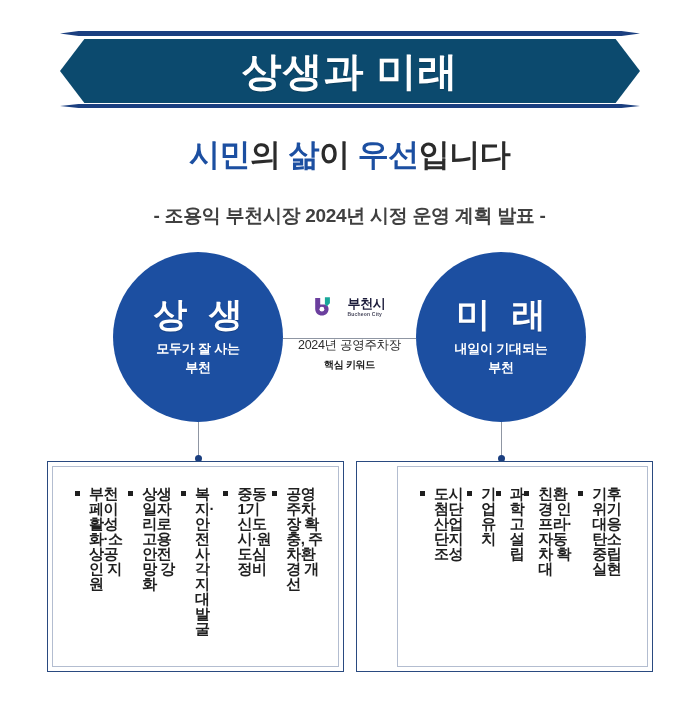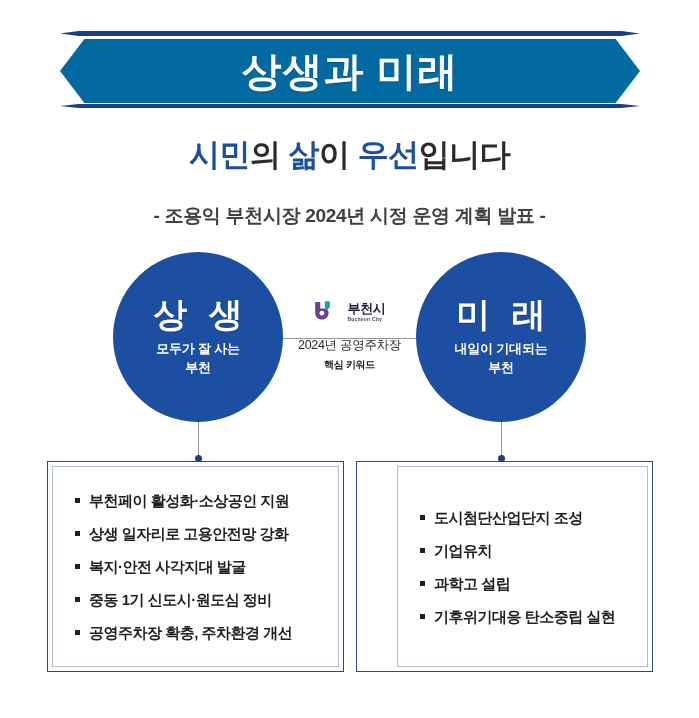--- a/index.html
+++ b/index.html
@@ -35,21 +35,21 @@
     background: #1b3f80;
     clip-path: polygon(3.2% 0, 96.8% 0, 100% 50%, 96.8% 100%, 3.2% 100%, 0 50%);
   }
 
   .banner-body {
     position: absolute;
     left: 0;
     top: 8px;
     width: 100%;
     height: 64px;
-    background: #0369a1;
+    background: #0c4a6e;
     clip-path: polygon(4.2% 0, 95.8% 0, 100% 50%, 95.8% 100%, 4.2% 100%, 0 50%);
     display: flex;
     align-items: center;
     justify-content: center;
   }
 
   .banner-line-bottom {
     position: absolute;
     left: 0;
     top: 73px;
@@ -152,21 +152,21 @@
   .center-block {
     position: absolute;
     left: 283px;
     top: 40px;
     width: 133px;
     text-align: center;
   }
 
   .logo-row {
     display: flex;
-    align-items: flex-end;
+    align-items: center;
     justify-content: center;
     gap: 12px;
     height: 30px;
     margin-bottom: 12px;
   }
 
   .logo-mark { display: block; }
 
   .logo-text { text-align: left; line-height: 1; }
   .logo-text .ko {
@@ -233,21 +233,20 @@
     padding: 4px;
   }
   .box-left  { left: 47px; }
   .box-right { left: 356px; padding-left: 40px; }
 
   .box-inner {
     width: 100%;
     height: 100%;
     border: 1px solid #b3bdd0;
     display: flex;
-    flex-direction: column;
     justify-content: center;
     padding: 10px 12px 10px 22px;
   }
 
   .bullet-item {
     display: flex;
     align-items: baseline;
     gap: 9px;
     font-size: 15px;
     font-weight: bold;
@@ -361,16 +360,20 @@
     <div class="bullet-item">
       <span class="bullet-marker"></span>
       <span>기업유치</span>
     </div>
     <div class="bullet-item">
       <span class="bullet-marker"></span>
       <span>과학고 설립</span>
     </div>
     <div class="bullet-item">
       <span class="bullet-marker"></span>
+      <span>친환경 인프라·자동차 확대</span>
+    </div>
+    <div class="bullet-item">
+      <span class="bullet-marker"></span>
       <span>기후위기대응 탄소중립 실현</span>
     </div>
   </div>
 </div>
 
 </body></html>

